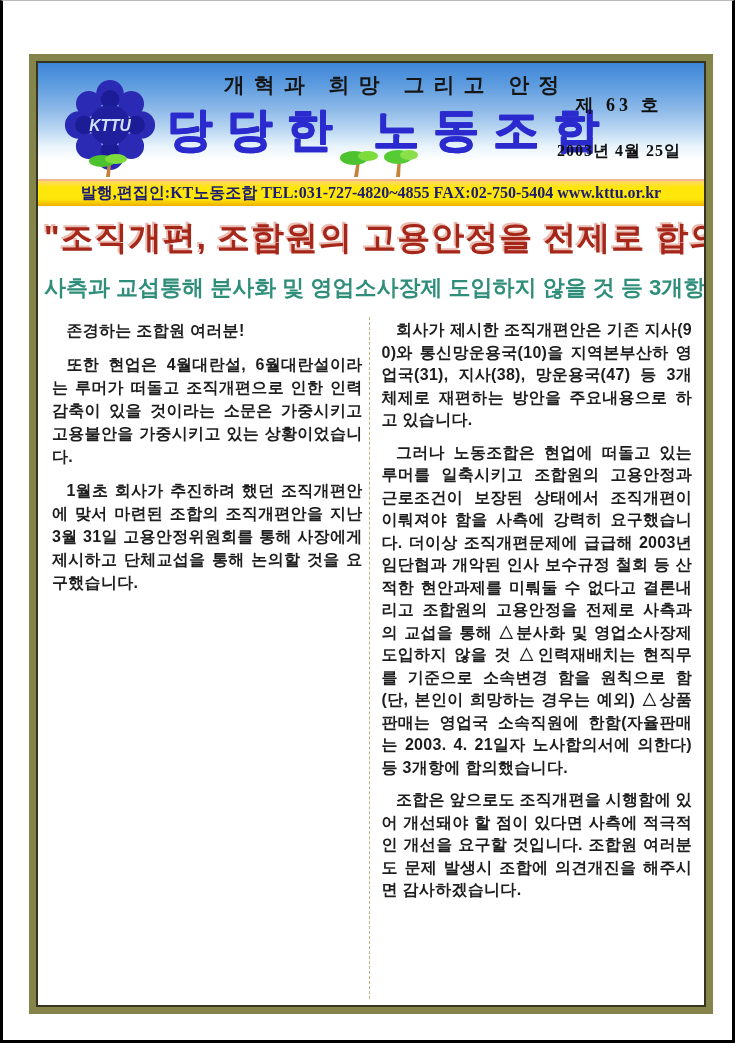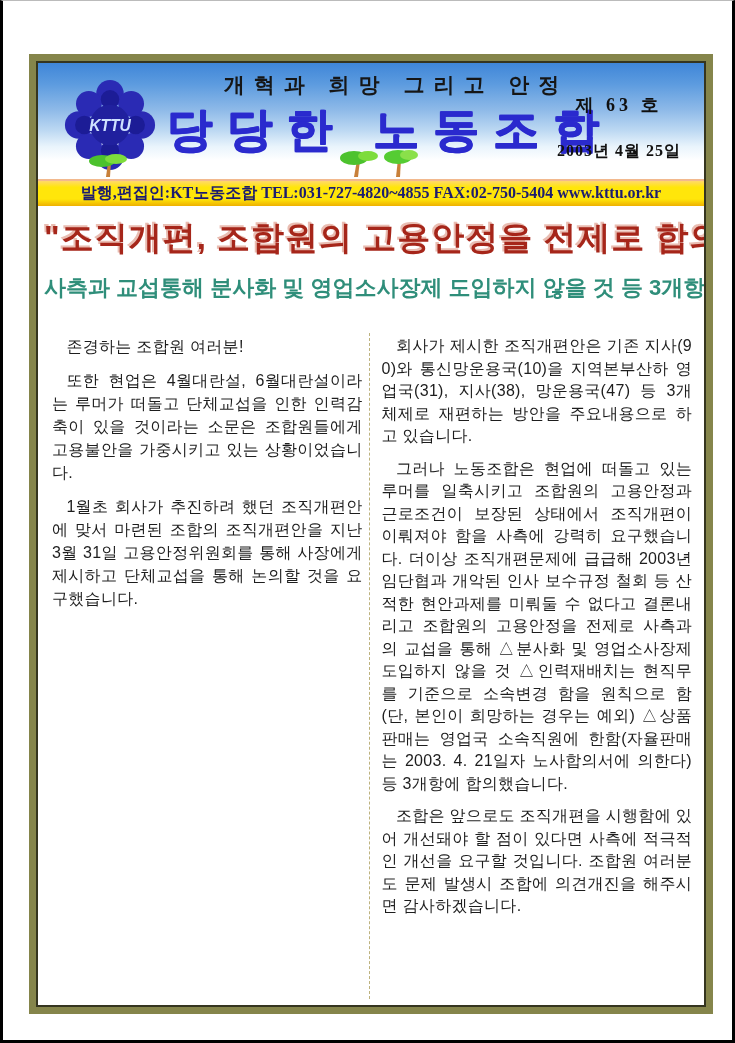--- a/index.html
+++ b/index.html
@@ -60,21 +60,21 @@
   
   .body-area{ flex:1 1 auto; background:#fff; padding:8px 6px 6px 6px; display:flex; flex-direction:column; overflow:hidden; }
   .headline{
     text-align:center; font-size:33px; font-weight:900; color:#a6261a; letter-spacing:1px;
     text-shadow:-2px -2px 0 #e9bdb2; white-space:nowrap; margin-top:2px;
   }
   .subheadline{
     text-align:center; font-size:22px; font-weight:700; color:#2f8e7a; letter-spacing:0px;
     margin-top:12px; white-space:nowrap;
   }
-  .columns{ display:flex; flex:1 1 auto; margin-top:30px; overflow:hidden; }
+  .columns{ display:flex; flex:1 1 auto; margin-top:14px; overflow:hidden;font-weight:bold; }
   .col{ flex:1 1 0; padding:2px 6px 0 8px; overflow:hidden; }
   .col-right{ border-left:1px dashed #bdb27e; padding-left:12px; }
   .col p{
     font-size:16px; line-height:23px; color:#1d1d1d; text-align:justify;
     word-break:break-all; text-indent:0.9em; letter-spacing:0.3px; margin-bottom:11px;
   }
   .col-right p{ line-height:22.5px; margin-bottom:10px; }
 </style>
 </head>
 <body>
@@ -133,21 +133,21 @@
         <span>발행,편집인:KT노동조합 TEL:031-727-4820~4855 FAX:02-750-5404 www.kttu.or.kr</span>
       </div>
 
       <div class="body-area">
         <div class="headline">"조직개편, 조합원의 고용안정을 전제로 합의"</div>
         <div class="subheadline">사측과 교섭통해 분사화 및 영업소사장제 도입하지 않을 것 등 3개항 합의</div>
 
         <div class="columns">
           <div class="col col-left">
             <p>존경하는 조합원 여러분!</p>
-            <p>또한 현업은 4월대란설, 6월대란설이라는 루머가 떠돌고 단체교섭을 인한 인력감축이 있을 것이라는 소문은 조합원들에게 고용불안을 가중시키고 있는 상황이었습니다.</p>
+            <p>또한 현업은 4월대란설, 6월대란설이라는 루머가 떠돌고 조직개편으로 인한 인력감축이 있을 것이라는 소문은 가중시키고 고용불안을 가중시키고 있는 상황이었습니다.</p>
             <p>1월초 회사가 추진하려 했던 조직개편안에 맞서 마련된 조합의 조직개편안을 지난 3월 31일 고용안정위원회를 통해 사장에게 제시하고 단체교섭을 통해 논의할 것을 요구했습니다.</p>
           </div>
           <div class="col col-right">
             <p>회사가 제시한 조직개편안은 기존 지사(90)와 통신망운용국(10)을 지역본부산하 영업국(31), 지사(38), 망운용국(47) 등 3개 체제로 재편하는 방안을 주요내용으로 하고 있습니다.</p>
             <p>그러나 노동조합은 현업에 떠돌고 있는 루머를 일축시키고 조합원의 고용안정과 근로조건이 보장된 상태에서 조직개편이 이뤄져야 함을 사측에 강력히 요구했습니다.  더이상 조직개편문제에 급급해 2003년 임단협과 개악된 인사 보수규정 철회 등 산적한 현안과제를 미뤄둘 수 없다고 결론내리고 조합원의 고용안정을 전제로 사측과의 교섭을 통해 △분사화 및 영업소사장제 도입하지 않을 것 △인력재배치는 현직무를 기준으로 소속변경 함을 원칙으로 함(단, 본인이 희망하는 경우는 예외) △상품판매는 영업국 소속직원에 한함(자율판매는 2003. 4. 21일자 노사합의서에 의한다) 등 3개항에 합의했습니다.</p>
             <p>조합은 앞으로도 조직개편을 시행함에 있어 개선돼야 할 점이 있다면 사측에 적극적인 개선을 요구할 것입니다. 조합원 여러분도 문제 발생시 조합에 의견개진을 해주시면 감사하겠습니다.</p>
 
           </div>
         </div>
       </div>

